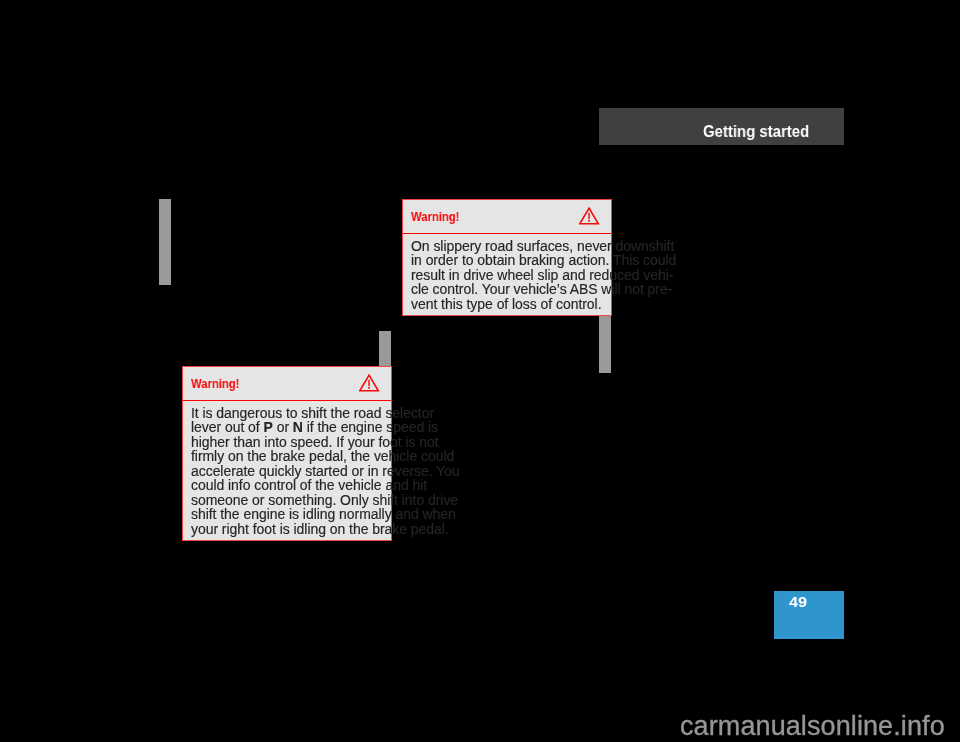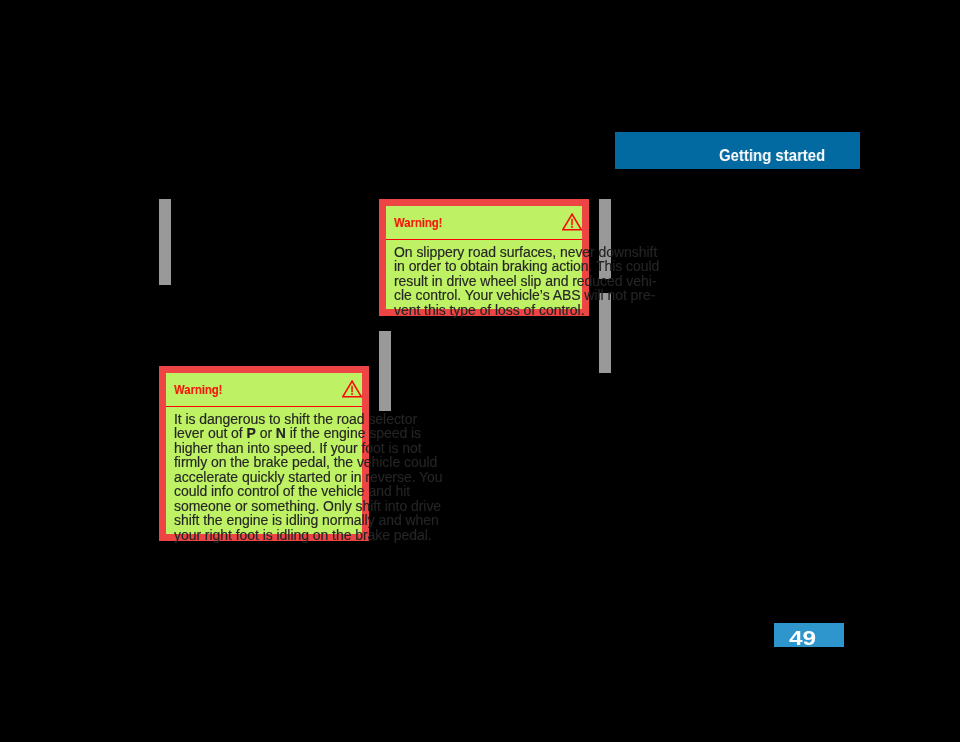--- a/index.html
+++ b/index.html
@@ -6,43 +6,43 @@
   html,body{margin:0;padding:0;}
   body{
     width:960px;height:742px;background:#000;overflow:hidden;
     font-family:"Liberation Sans",sans-serif;
     -webkit-font-smoothing:antialiased;
   }
   .page{position:relative;width:960px;height:742px;}
 
   
   .chapter-tab{
-    position:absolute;left:599px;top:132px;width:245px;height:37px;
-    background:#0369a1;color:#fff;font-weight:bold;font-size:16.5px;
+    position:absolute;left:599px;top:108px;width:245px;height:37px;
+    background:#404040;color:#fff;font-weight:bold;font-size:16.5px;
     letter-spacing:0;
     display:flex;align-items:flex-start;justify-content:flex-start;
-    padding:14.0px 0 0 103.5px;box-sizing:border-box;margin-left:16px;
+    padding:14.0px 0 0 103.5px;box-sizing:border-box;
   }
   
   .page-tab{
-    position:absolute;left:774px;top:591px;width:70px;height:24px;
-    background:#2e96cc;color:#fff;font-weight:bold;font-size:21px;
+    position:absolute;left:774px;top:591px;width:70px;height:48px;
+    background:#2e96cc;color:#fff;font-weight:bold;font-size:14px;
     letter-spacing:0;
     display:flex;align-items:flex-start;justify-content:flex-start;
-    padding:2.6px 0 0 14.6px;box-sizing:border-box;margin-top:32px;
+    padding:2.6px 0 0 14.6px;box-sizing:border-box;
   }
 
   
   .gbar{position:absolute;background:#999999;}
   .aa{will-change:transform;}
   .cond{display:inline-block;transform-origin:0 0;transform:scaleX(0.905);}
   .wide{display:inline-block;transform-origin:0 0;transform:scaleX(1.16);}
 
   
-  .warnbox{position:absolute;background:#bef264;box-sizing:border-box;border:7px solid #ef4444;}
+  .warnbox{position:absolute;background:#e5e5e5;box-sizing:border-box;border:1px solid #ef4444;margin-left:23px;}
   .warnbox .whead{
     height:34.6px;position:relative;border-bottom:1.6px solid #ff0000;
     box-sizing:border-box;
   }
   .warnbox .wtitle{
     position:absolute;left:8.4px;top:9.9px;color:#fa0808;
     font-weight:bold;font-size:13.6px;line-height:13.6px;letter-spacing:0;
     transform-origin:0 0;transform:scaleX(0.83);will-change:transform;
   }
   .warnbox .wicon{position:absolute;left:176.0px;top:7.0px;}
@@ -115,14 +115,15 @@
         <span class="tline">someone or something. Only shift into drive</span>
         <span class="tline">shift the engine is idling normally and when</span>
         <span class="tline">your right foot is idling on the brake pedal.</span>
       </div>
   </div>
 
   <div class="page-tab">
     <span class="aa wide">49</span>
   </div>
 
+  <div class="watermark">carmanualsonline.info</div>
 
 </div>
 
 </body></html>

